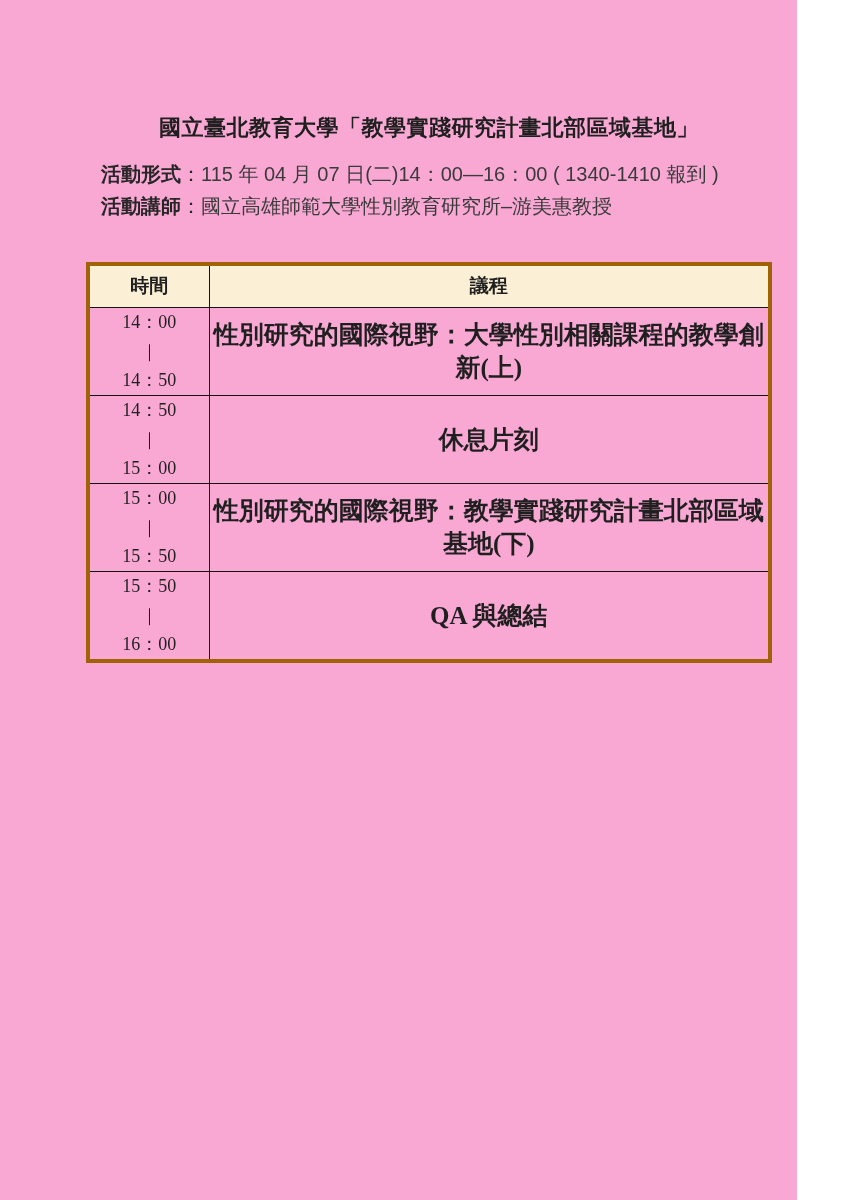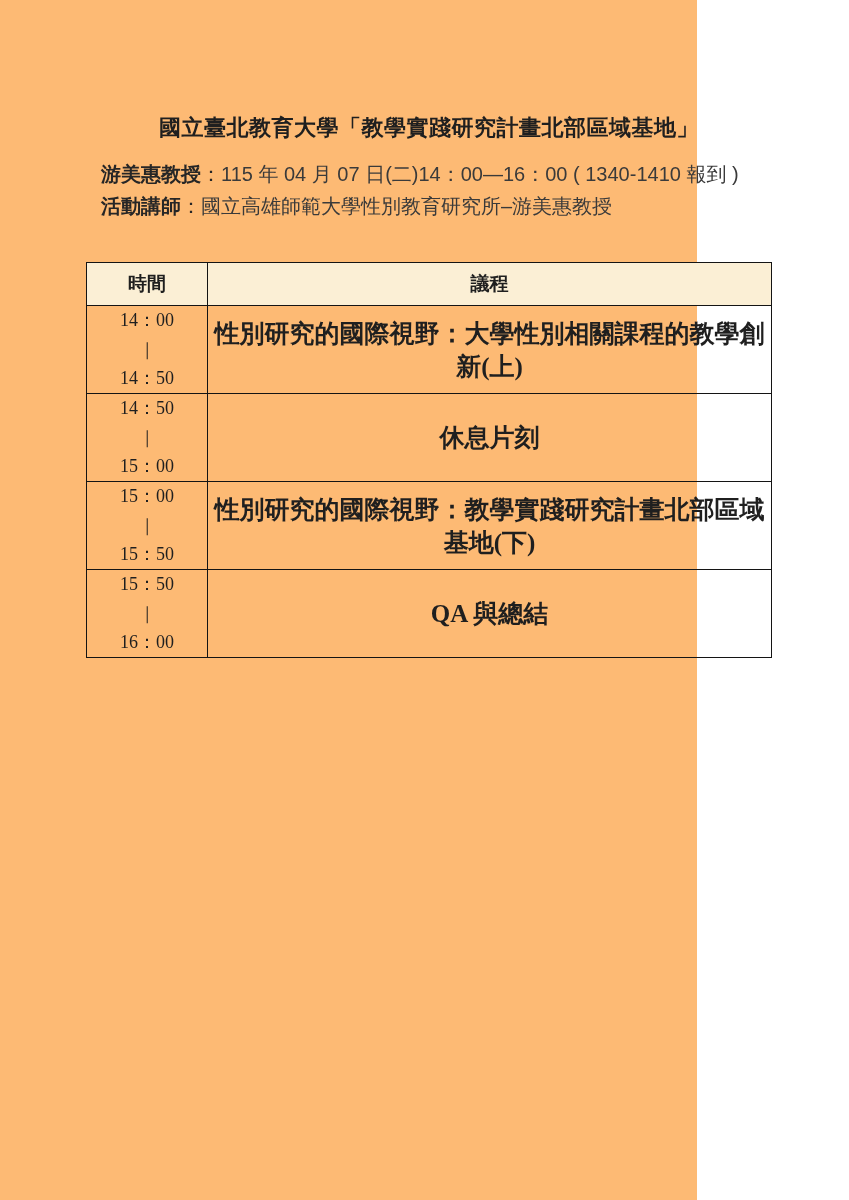--- a/index.html
+++ b/index.html
@@ -6,23 +6,23 @@
   html, body { background: #ffffff; }
   body {
     width: 849px;
     height: 1200px;
     font-family: "Liberation Sans", sans-serif;
     color: #2b2b2b;
     overflow: hidden;
   }
   .page {
     position: relative;
-    width: 697px;
+    width: 797px;
     height: 1200px;
-    background: #fdba74;
+    background: #f9a8d4;
   }
   .content {
     position: absolute;
     left: 86px;
     top: 0;
     width: 686px;
   }
   .title {
     margin-top: 112px;
     text-align: center;
@@ -51,21 +51,21 @@
   .info-label {
     font-weight: bold;
     color: #262626;
   }
   .info-colon { color: #262626; }
   table.agenda {
     margin-top: 40px;
     width: 686px;
     table-layout: fixed;
     border-collapse: collapse;
-    border: 1px solid #a16207;
+    border: 4px solid #a16207;
   }
   table.agenda th, table.agenda td {
     border: 1.5px solid #141414;
   }
   col.time-col { width: 121px; }
   thead th {
     height: 43px;
     background: #FBEFD5;
     font-size: 19px;
     font-weight: bold;
@@ -94,21 +94,21 @@
 </head>
 <body>
 
 <div class="page">
   <div class="content">
 
     <div class="title">國立臺北教育大學「教學實踐研究計畫北部區域基地」</div>
 
 
     <div class="info">
-      <div class="info-line"><span class="info-label">游美惠教授</span><span class="info-colon">：</span><span class="info-value">115 年 04 月 07 日(二)14：00—16：00 ( 1340-1410 報到 )</span></div>
+      <div class="info-line"><span class="info-label">活動形式</span><span class="info-colon">：</span><span class="info-value">115 年 04 月 07 日(二)14：00—16：00 ( 1340-1410 報到 )</span></div>
       <div class="info-line"><span class="info-label">活動講師</span><span class="info-colon">：</span><span class="info-value">國立高雄師範大學性別教育研究所–游美惠教授</span></div>
     </div>
 
     <table class="agenda">
       <colgroup>
         <col class="time-col">
         <col class="agenda-col">
       </colgroup>
       <thead>
         <tr>

